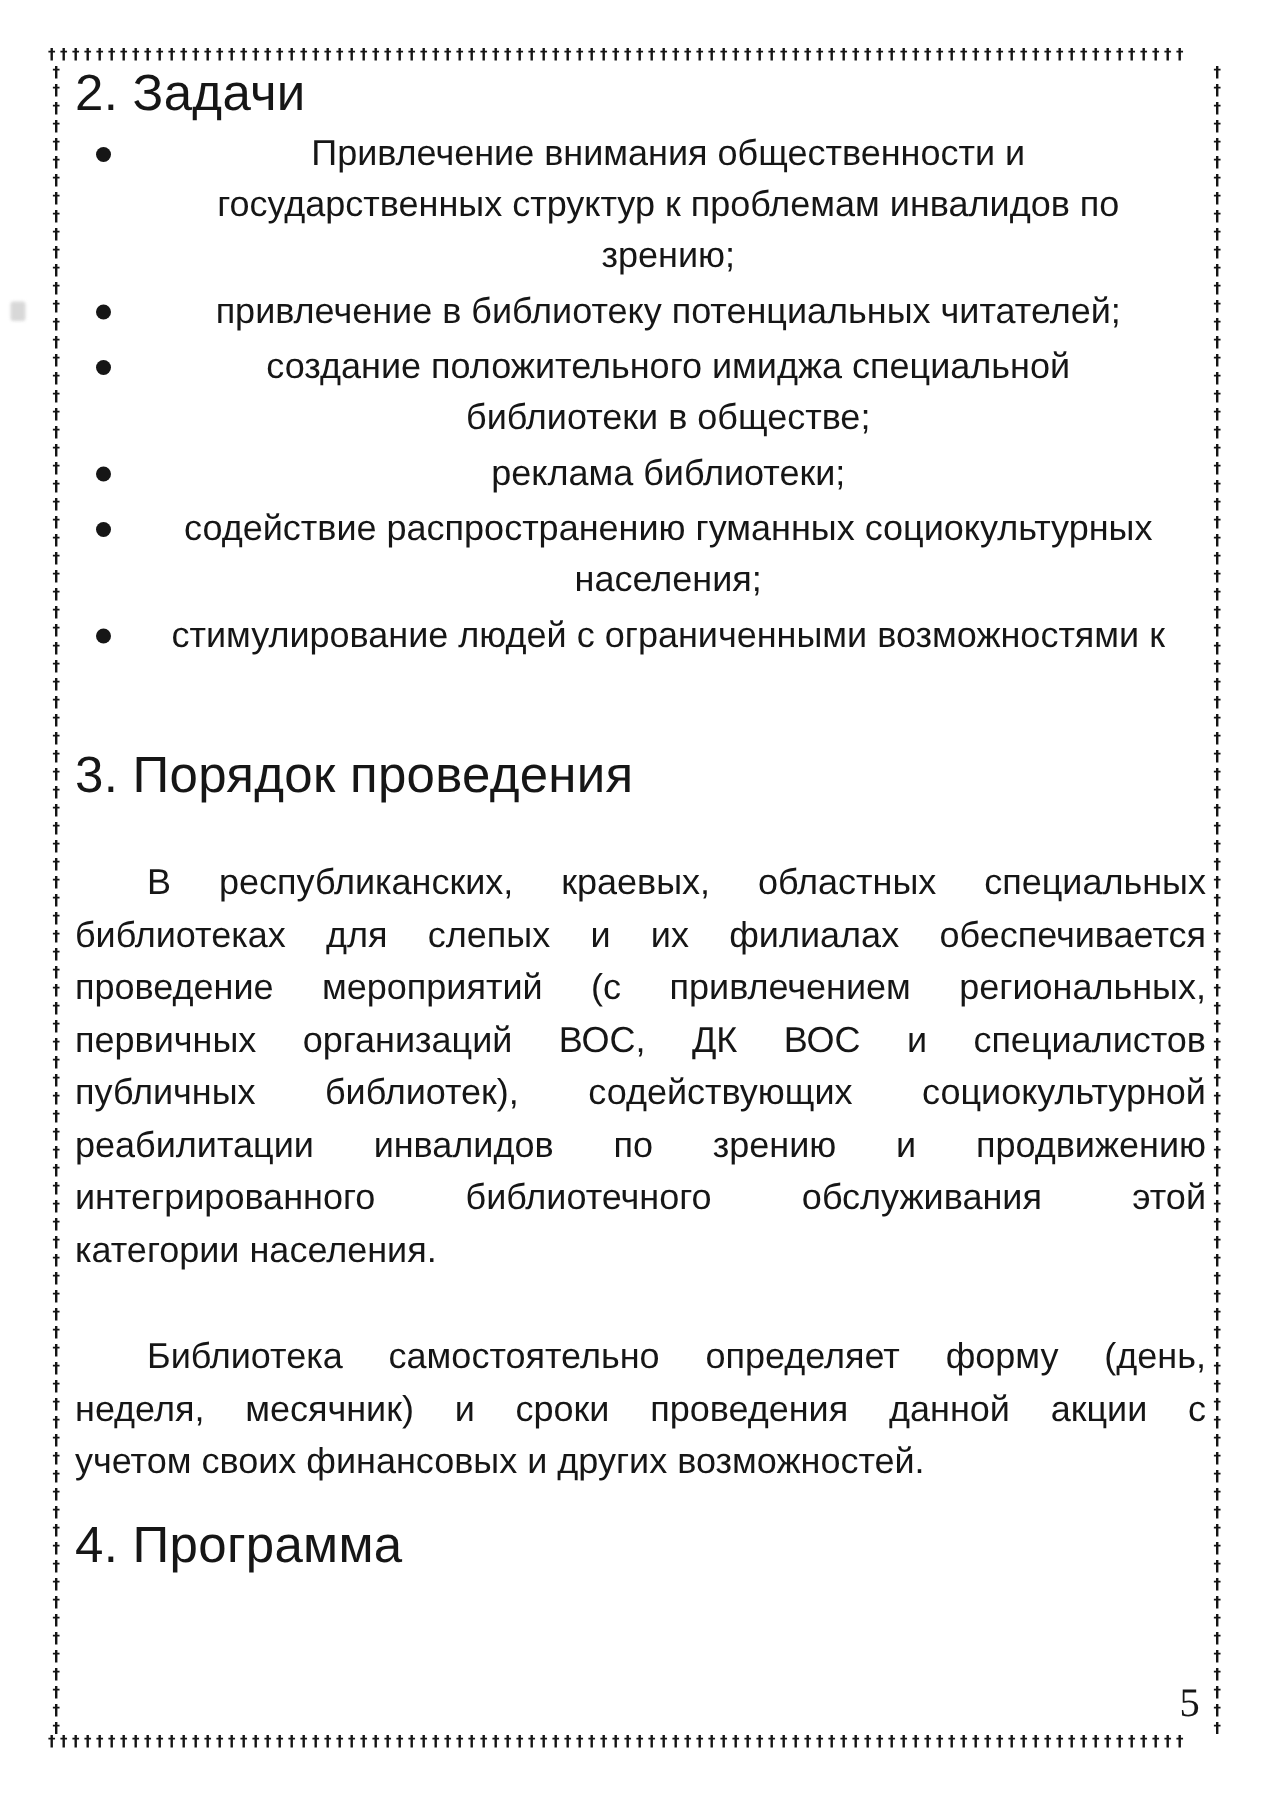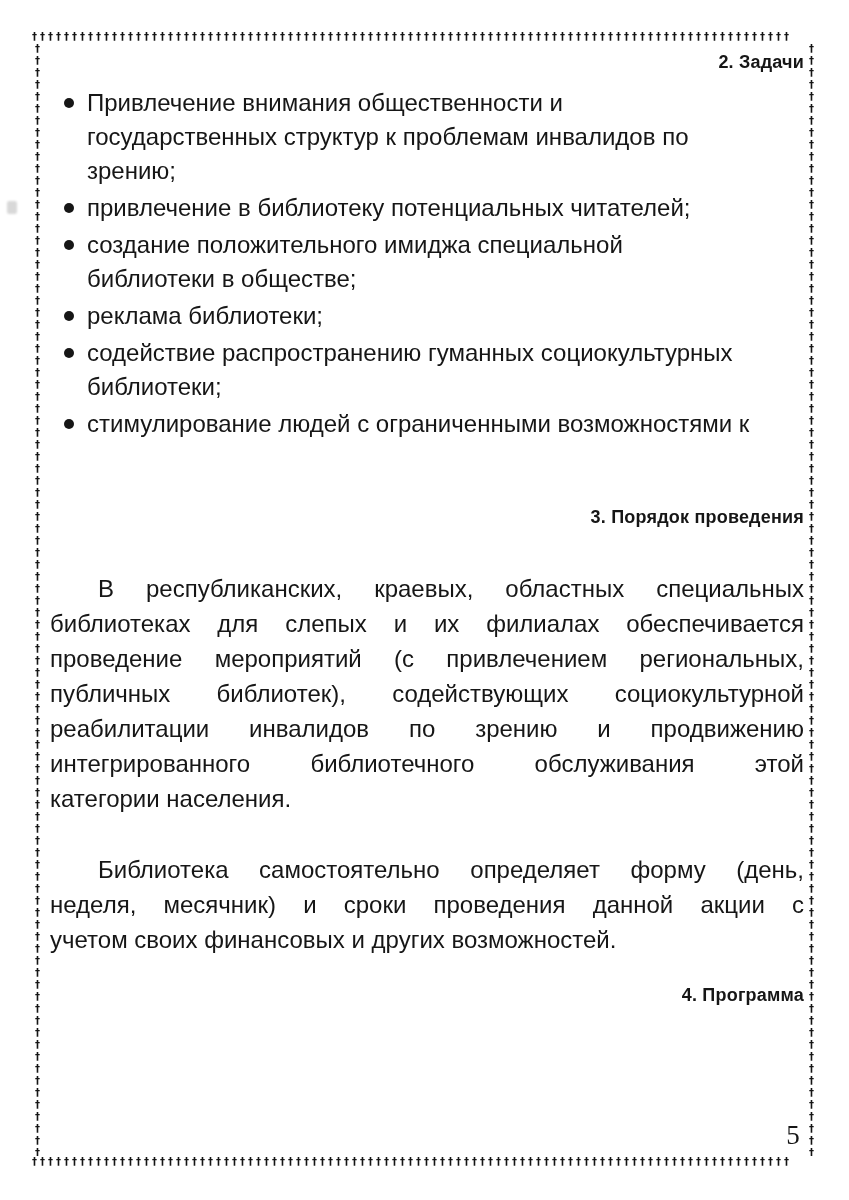--- a/index.html
+++ b/index.html
@@ -64,23 +64,23 @@
 
   
   .content {
     position: absolute;
     left: 50px;
     top: 44px;
     width: 754px;
     font-size: 24px;
   }
   .hd {
-    text-align: right;
-    font-weight: bold;
-    font-size: 18px;
+    text-align: left;
+    font-weight: normal;
+    font-size: 34px;
     line-height: 36px;
     letter-spacing: 0.2px;
   }
   .hd-tasks     { margin: 0 0 6px 0; }
   .hd-procedure { margin: 58px 0 0 0; }
   .hd-program   { margin: 20px 0 0 0; }
 
   .task {
     position: relative;
     padding-left: 37px;
@@ -89,21 +89,21 @@
   }
   .bullet {
     position: absolute;
     left: 14px;
     top: 12px;
     width: 10px;
     height: 10px;
     border-radius: 50%;
     background: #161616;
   }
-  .tline { text-align: left; }
+  .tline { text-align: center; }
 
   .para { margin: 0; line-height: 35px; }
   .jl {
     text-align: justify;
     text-align-last: justify;
   }
   .jl-first { text-indent: 48px; margin-top: 36px; }
   .jl-last {
     text-align: center;
     text-align-last: left;
@@ -156,34 +156,35 @@
     </div>
 
     <div class="task">
       <span class="bullet"></span>
       <div class="tline">реклама библиотеки;</div>
     </div>
 
     <div class="task">
       <span class="bullet"></span>
       <div class="tline">содействие распространению гуманных социокультурных</div>
-      <div class="tline">библиотеки;</div>
+      <div class="tline">населения;</div>
     </div>
 
     <div class="task">
       <span class="bullet"></span>
       <div class="tline">стимулирование людей с ограниченными возможностями к</div>
     </div>
 
     <div class="hd hd-procedure">3. Порядок проведения</div>
 
     <div class="para">
       <div class="jl jl-first">В республиканских, краевых, областных специальных</div>
       <div class="jl">библиотеках для слепых и их филиалах обеспечивается</div>
       <div class="jl">проведение мероприятий (с привлечением региональных,</div>
+      <div class="jl">первичных организаций ВОС, ДК ВОС и специалистов</div>
       <div class="jl">публичных библиотек), содействующих социокультурной</div>
       <div class="jl">реабилитации инвалидов по зрению и продвижению</div>
       <div class="jl">интегрированного библиотечного обслуживания этой</div>
       <div class="jl jl-last">категории населения.</div>
     </div>
 
     <div class="para">
       <div class="jl jl-first">Библиотека самостоятельно определяет форму (день,</div>
       <div class="jl">неделя, месячник) и сроки проведения данной акции с</div>
       <div class="jl jl-last">учетом своих финансовых и других возможностей.</div>

